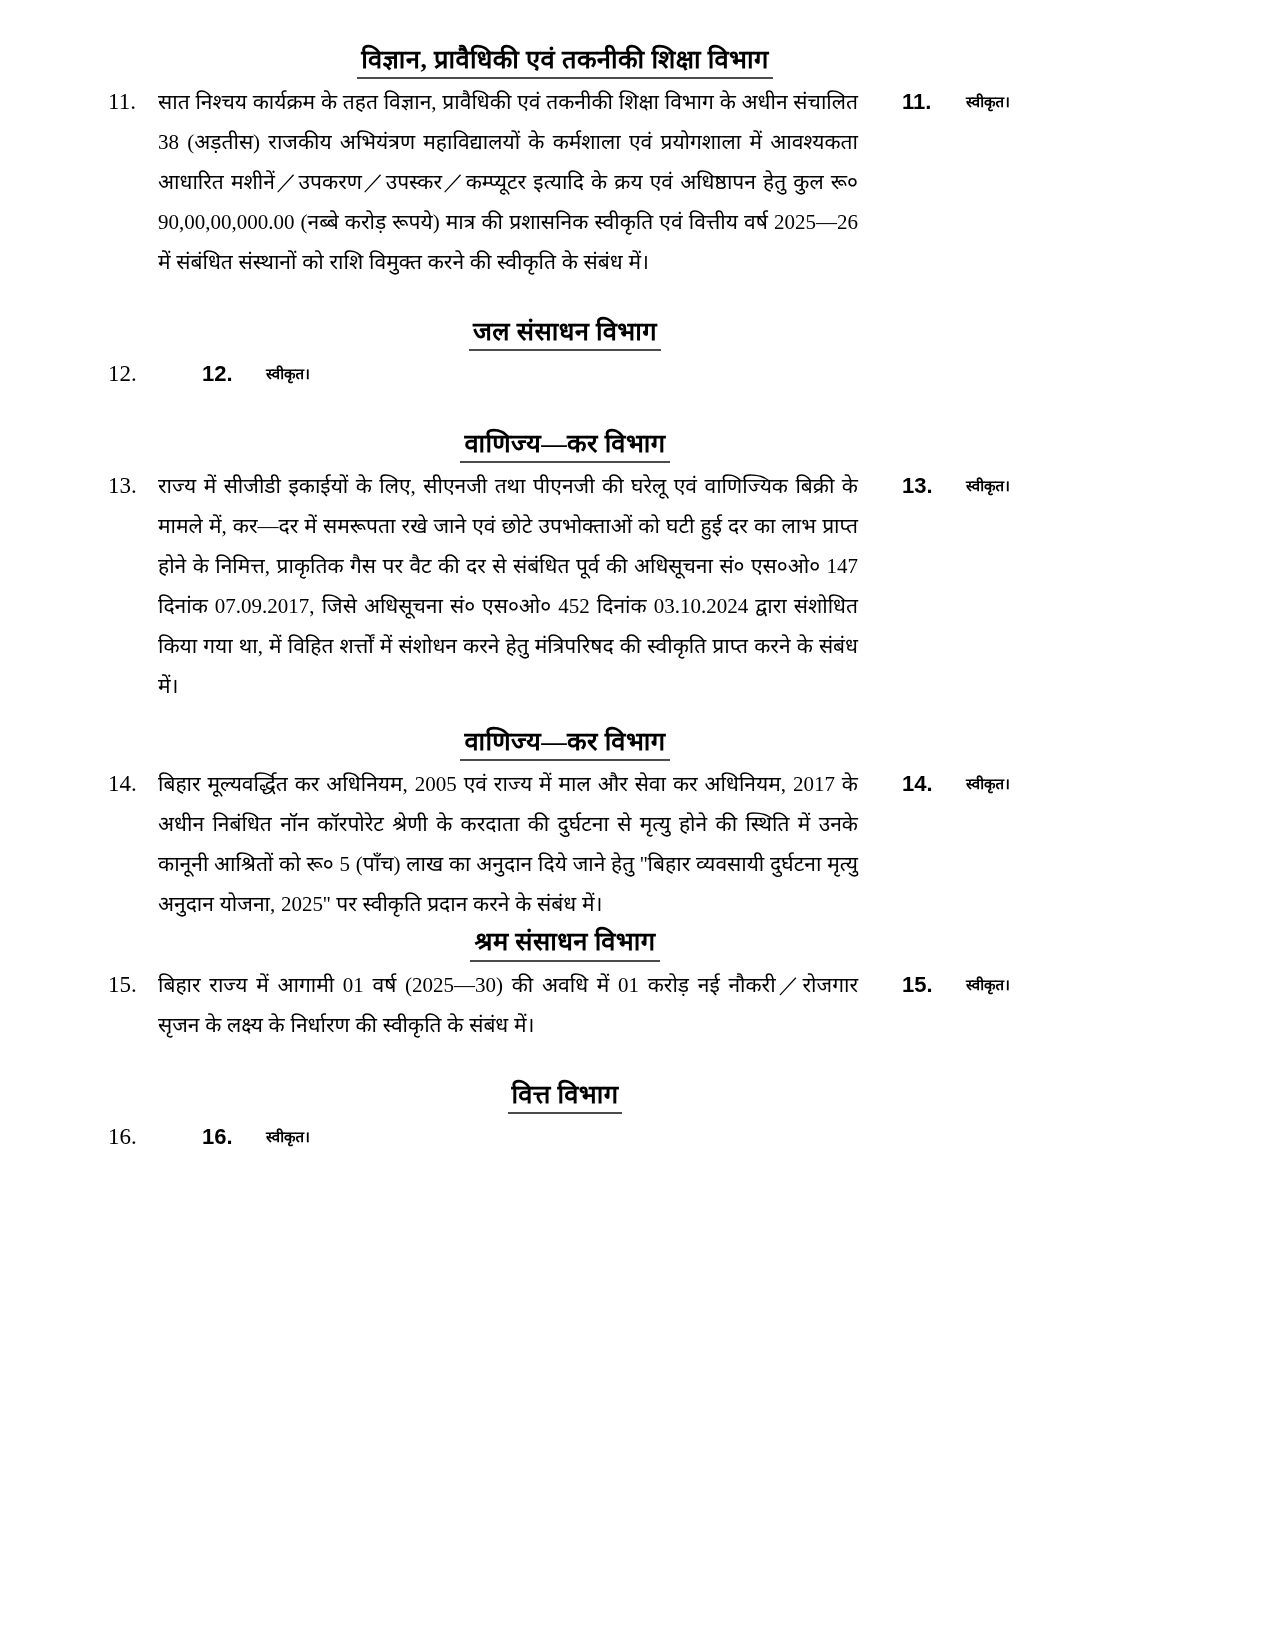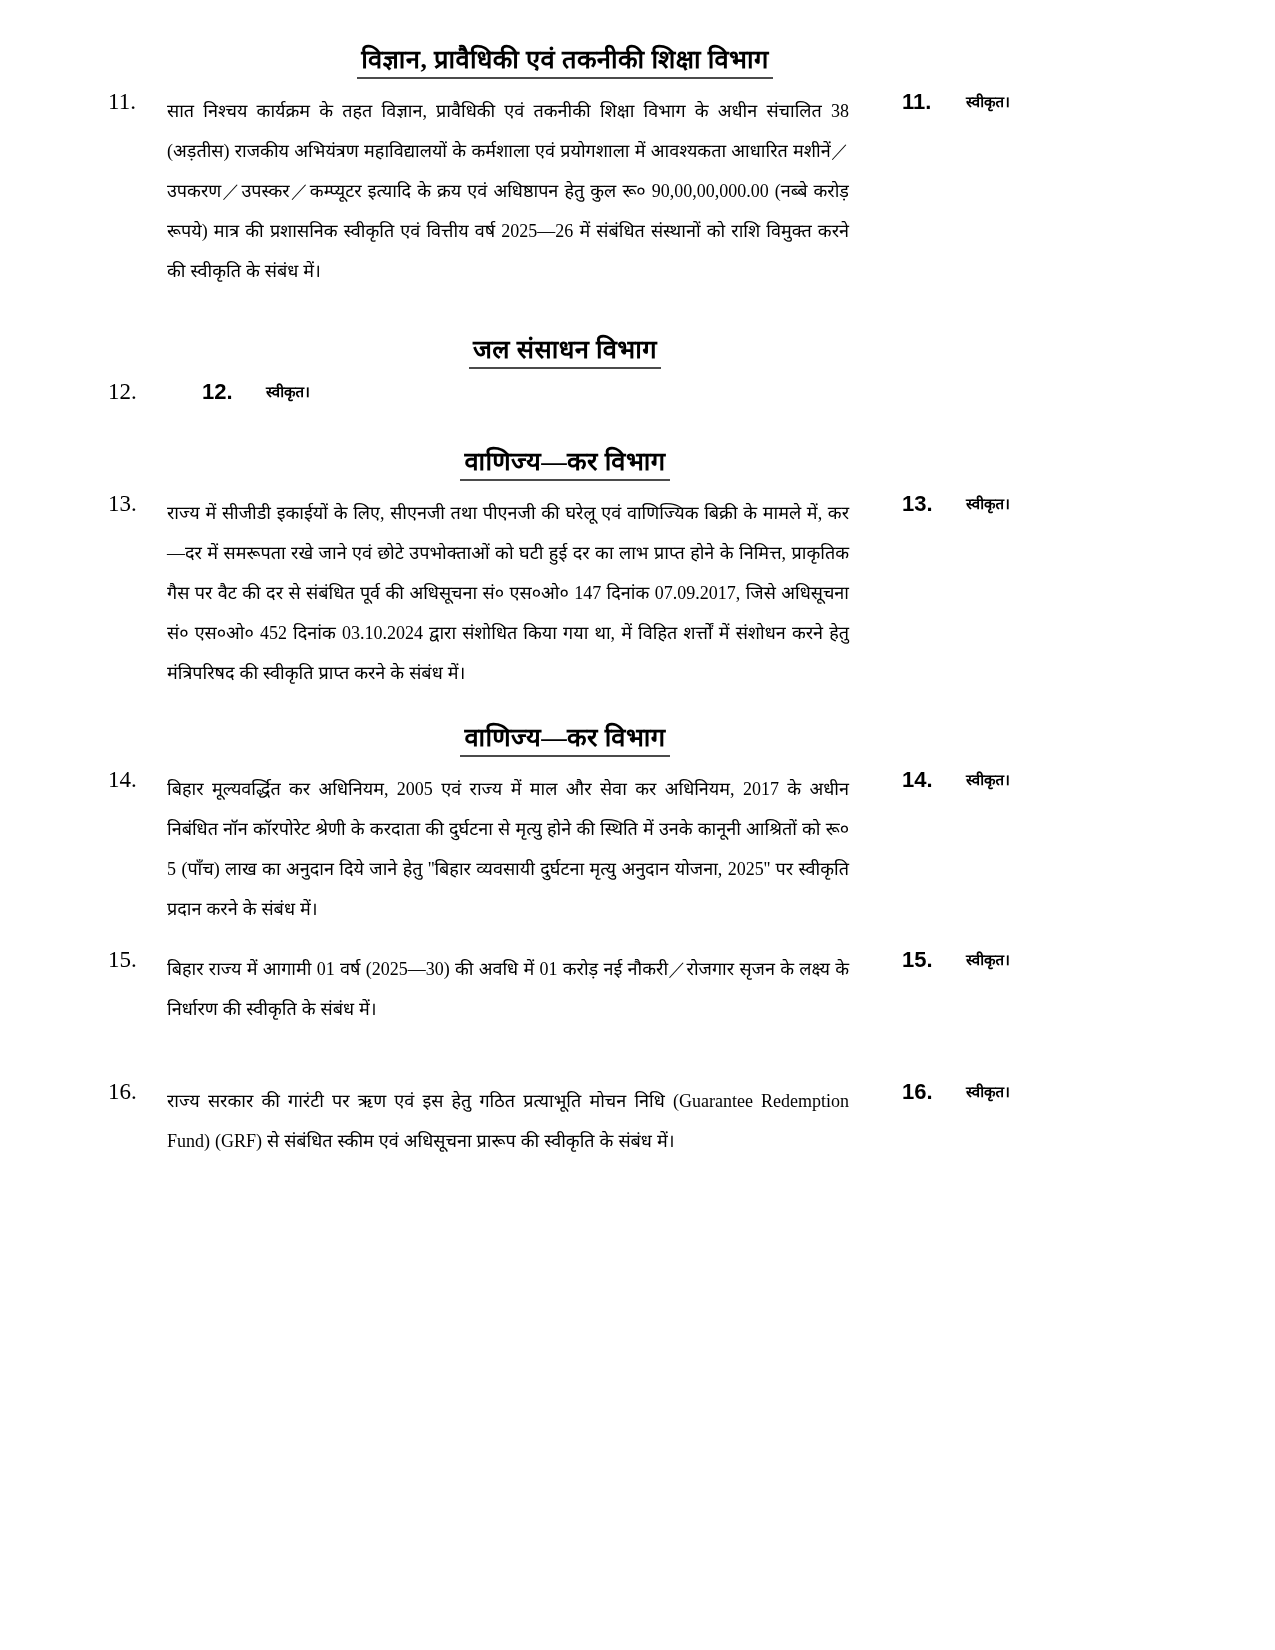--- a/index.html
+++ b/index.html
@@ -62,25 +62,25 @@
     text-align: left;
     padding-left: 18px;
     box-sizing: border-box;
   }
   .body-col {
     flex: 0 0 700px;
     width: 700px;
     box-sizing: border-box;
   }
   .para {
-    font-size: 18px;
+    font-size: 21px;
     line-height: 40px;
     text-align: justify;
     text-align-last: left;
-    margin: 9px;
+    margin: 0;
     word-spacing: 0.5px;
   }
   .status-col {
     flex: 1 1 auto;
     display: flex;
     padding-left: 44px;
     box-sizing: border-box;
   }
   .status-num {
     font-weight: bold;
@@ -161,40 +161,39 @@
       <div class="status-col">
         <div class="status-num">14.</div>
         <div class="status-text">स्वीकृत।</div>
       </div>
     </div>
   </div>
 
   <div class="gap-xs"></div>
 
   <div class="entry">
+    <div class="dept-heading"><span class="ul">श्रम संसाधन विभाग</span></div>
     <div class="row">
       <div class="num">15.</div>
       <div class="body-col">
         <p class="para">बिहार राज्य में आगामी 01 वर्ष (2025—30) की अवधि में 01 करोड़ नई नौकरी／रोजगार सृजन के लक्ष्य के निर्धारण की स्वीकृति के संबंध में।</p>
       </div>
       <div class="status-col">
         <div class="status-num">15.</div>
         <div class="status-text">स्वीकृत।</div>
       </div>
     </div>
   </div>
 
   <div class="gap-lg"></div>
 
   <div class="entry">
+    <div class="dept-heading"><span class="ul">वित्त विभाग</span></div>
     <div class="row">
       <div class="num">16.</div>
-      <div class="body-col">
-        <p class="para">राज्य सरकार की गारंटी पर ऋण एवं इस हेतु गठित प्रत्याभूति मोचन निधि (Guarantee Redemption Fund) (GRF) से संबंधित स्कीम एवं अधिसूचना प्रारूप की स्वीकृति के संबंध में।</p>
-      </div>
       <div class="status-col">
         <div class="status-num">16.</div>
         <div class="status-text">स्वीकृत।</div>
       </div>
     </div>
   </div>
 
 </div>
 
 </body></html>

